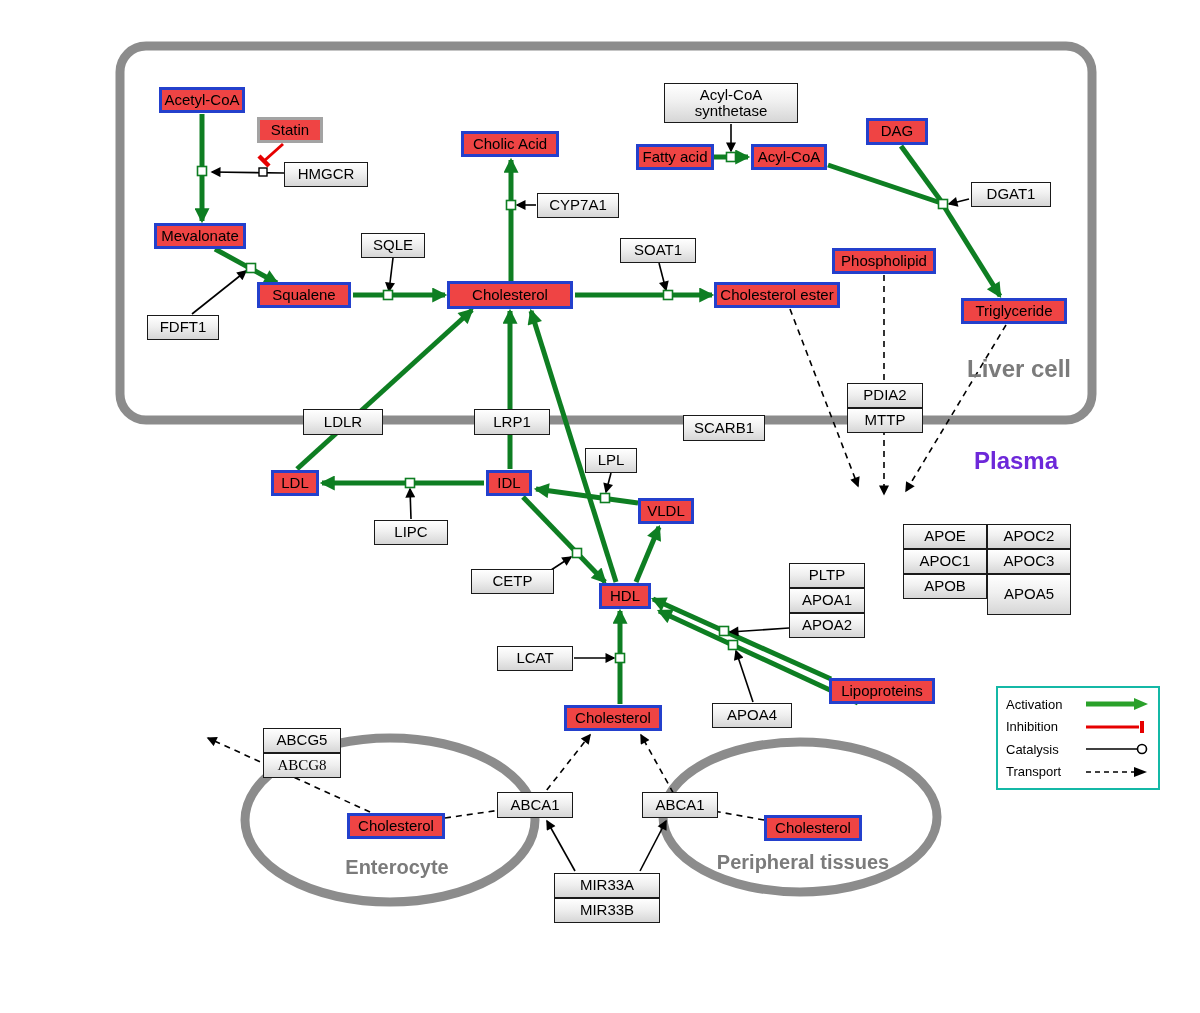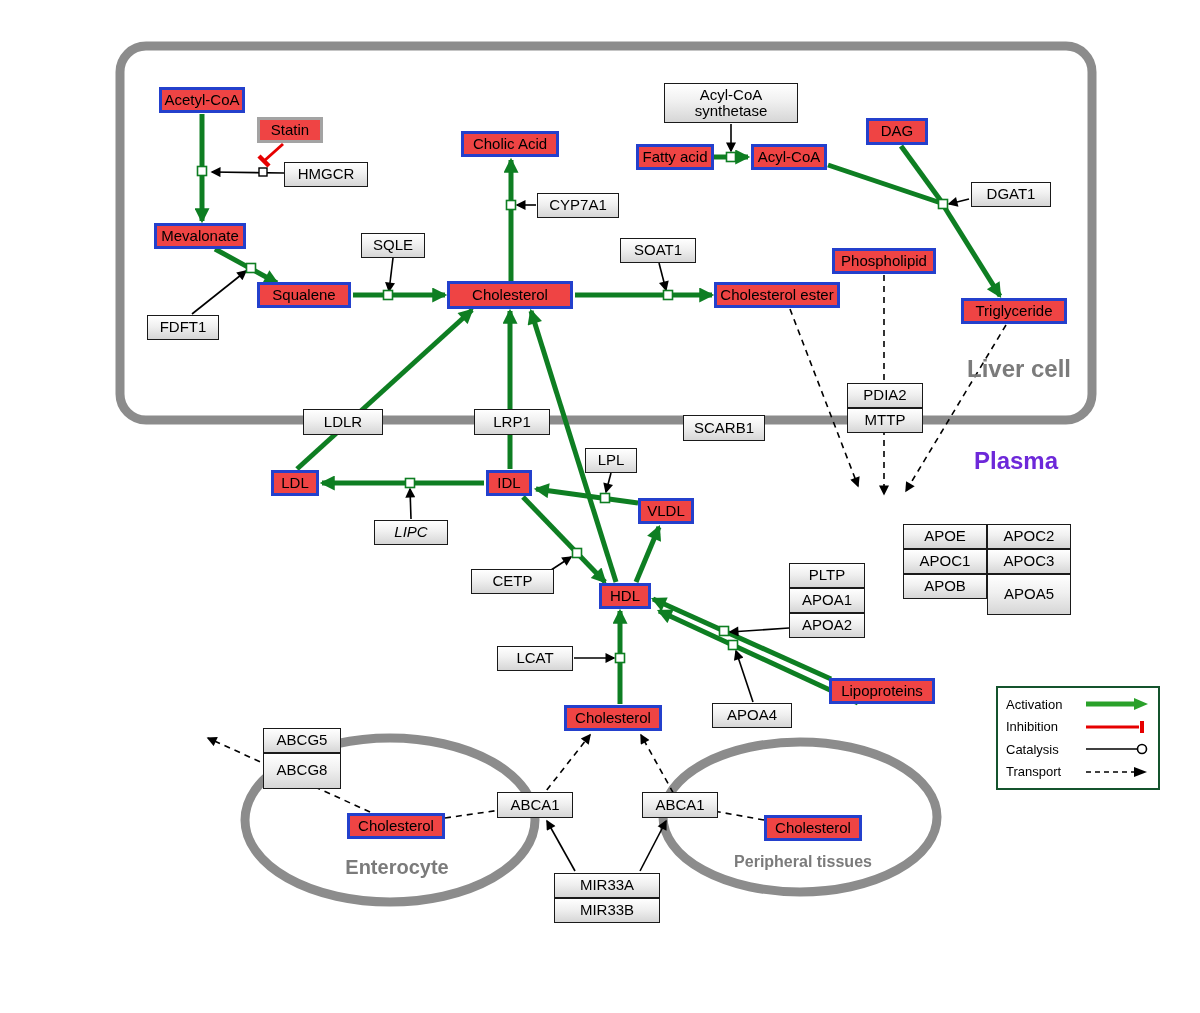--- a/index.html
+++ b/index.html
@@ -9,21 +9,21 @@
   .node{position:absolute;display:flex;align-items:center;justify-content:center;
         background:#ef4444;box-sizing:border-box;color:#000;z-index:2;line-height:1.1;}
   .node span{white-space:pre-line;text-align:center;display:block;}
   .metabolite{border:3px solid #2440cc;font-size:15px;}
   .inhibitor{border:3px solid #a3a3a3;font-size:15px;}
   .gene{border:1px solid #1a1a1a;font-size:15px;
         background:linear-gradient(180deg,#ffffff 0%,#f0f0f0 45%,#d6d6d6 100%);}
   .region-label{position:absolute;transform:translate(-50%,-50%);color:#7b7b7b;
         font-weight:bold;z-index:3;white-space:nowrap;}
   #legend{position:absolute;left:996px;top:686px;width:164px;height:104px;
-        box-sizing:border-box;border:2px solid #14532d;background:#fff;z-index:4;
+        box-sizing:border-box;border:2px solid #14b8a6;background:#fff;z-index:4;
         display:flex;flex-direction:column;justify-content:space-around;padding:5px 8px;}
   .lg-row{display:flex;align-items:center;justify-content:space-between;gap:4px;}
   .lg-label{font-size:13px;color:#000;}
 </style>
 </head>
 <body>
 
 <div id="canvas">
   <svg id="diagram-svg" width="1200" height="1013">
       <defs>
@@ -217,21 +217,21 @@
     </div>
     <div class="node gene" style="left: 847px; top: 382.5px; width: 76px; height: 25px;">
       <span>PDIA2</span>
     </div>
     <div class="node gene" style="left: 847px; top: 407.5px; width: 76px; height: 25px;">
       <span>MTTP</span>
     </div>
     <div class="node gene" style="left: 585px; top: 447.5px; width: 52px; height: 25px;">
       <span>LPL</span>
     </div>
-    <div class="node gene" style="left: 374px; top: 519.5px; width: 74px; height: 25px; font-style: italic;">
+    <div class="node gene" style="left: 374px; top: 519.5px; width: 74px; height: 25px;">
       <span>LIPC</span>
     </div>
     <div class="node gene" style="left: 471px; top: 568.5px; width: 83px; height: 25px;">
       <span>CETP</span>
     </div>
     <div class="node gene" style="left: 497px; top: 645.5px; width: 76px; height: 25px;">
       <span>LCAT</span>
     </div>
     <div class="node gene" style="left: 789px; top: 562.5px; width: 76px; height: 25px;">
       <span>PLTP</span>
@@ -241,21 +241,21 @@
     </div>
     <div class="node gene" style="left: 789px; top: 612.5px; width: 76px; height: 25px;">
       <span>APOA2</span>
     </div>
     <div class="node gene" style="left: 712px; top: 702.5px; width: 80px; height: 25px;">
       <span>APOA4</span>
     </div>
     <div class="node gene" style="left: 263px; top: 727.5px; width: 78px; height: 25px;">
       <span>ABCG5</span>
     </div>
-    <div class="node gene" style="left: 263px; top: 752.5px; width: 78px; height: 36px;">
+    <div class="node gene" style="left: 263px; top: 752.5px; width: 78px; height: 25px; font-family: Liberation Serif, serif;">
       <span>ABCG8</span>
     </div>
     <div class="node gene" style="left: 497px; top: 792px; width: 76px; height: 26px;">
       <span>ABCA1</span>
     </div>
     <div class="node gene" style="left: 642px; top: 792px; width: 76px; height: 26px;">
       <span>ABCA1</span>
     </div>
     <div class="node gene" style="left: 554px; top: 872.5px; width: 106px; height: 25px;">
       <span>MIR33A</span>
@@ -277,14 +277,14 @@
     </div>
     <div class="node gene" style="left: 903px; top: 573.5px; width: 84px; height: 25px;">
       <span>APOB</span>
     </div>
     <div class="node gene" style="left: 987px; top: 573.5px; width: 84px; height: 41px;">
       <span>APOA5</span>
     </div>
     <div class="region-label" style="left: 1019px; top: 369px; font-size: 24px; color: rgb(123, 123, 123);">Liver cell</div>
     <div class="region-label" style="left: 1016px; top: 461px; font-size: 24px; color: #6d28d9;">Plasma</div>
     <div class="region-label" style="left: 397px; top: 867px; font-size: 20px; color: rgb(123, 123, 123);">Enterocyte</div>
-    <div class="region-label" style="left: 803px; top: 862px; font-size: 16px; color: rgb(123, 123, 123);">Peripheral tissues</div>
+    <div class="region-label" style="left: 803px; top: 862px; font-size: 20px; color: rgb(123, 123, 123);">Peripheral tissues</div>
   </div>
 
 </body></html>

